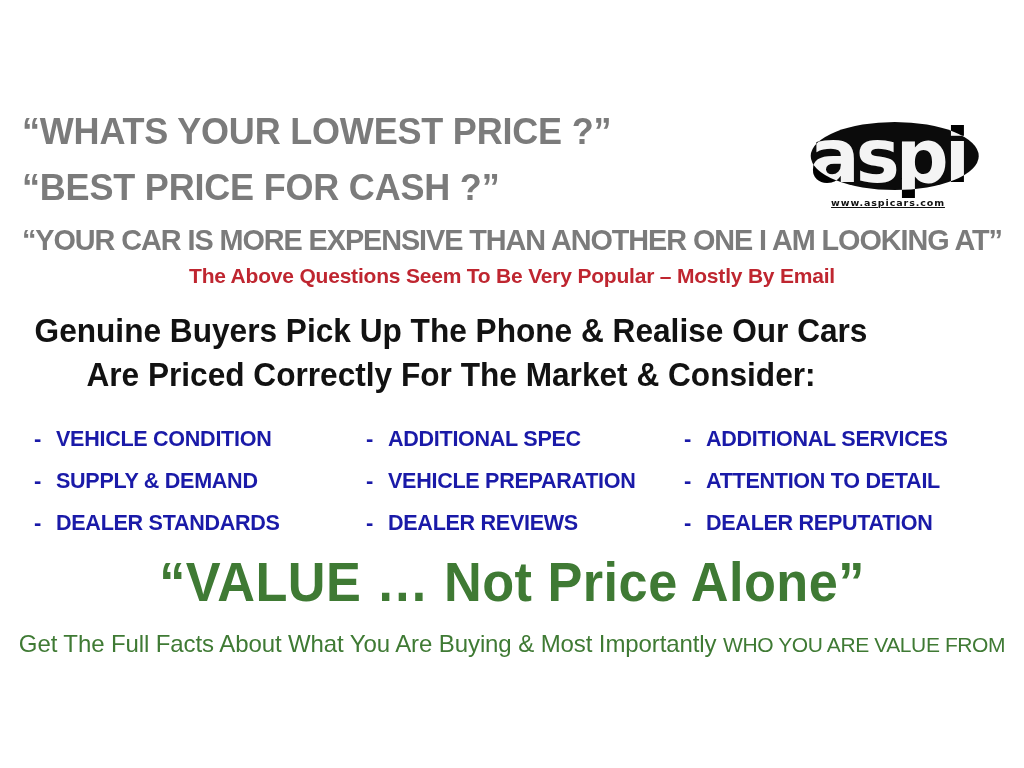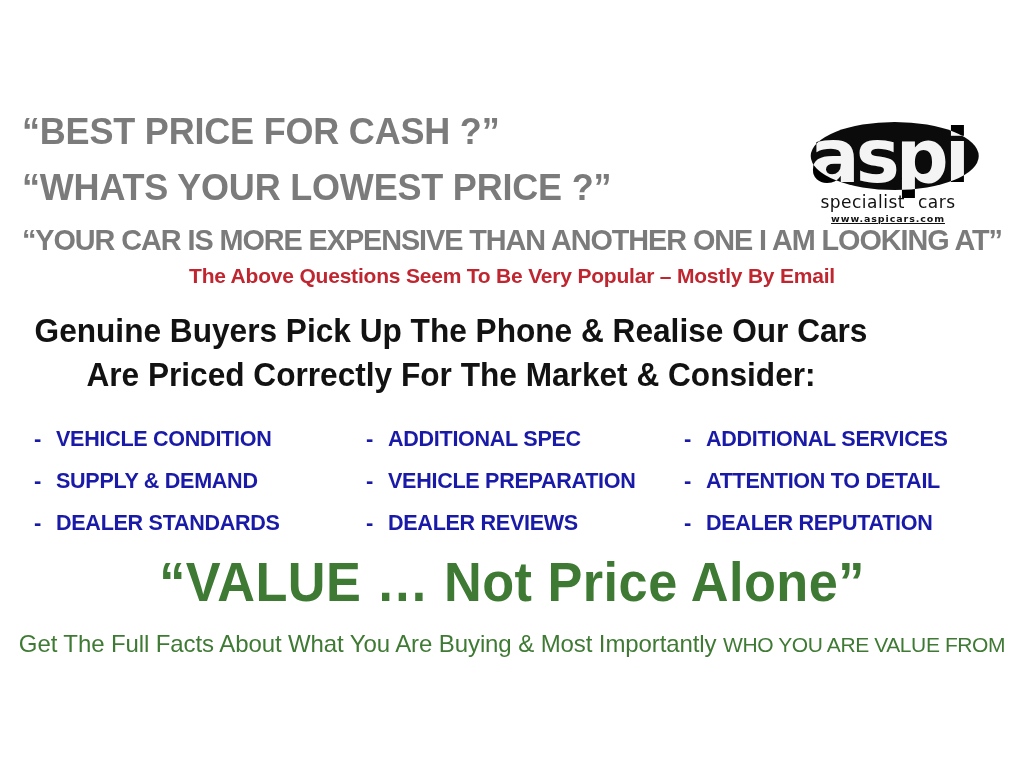--- a/index.html
+++ b/index.html
@@ -221,29 +221,26 @@
 </head>
 <body>
 
 <div class="slide">
 
   <div class="logo">
     <div class="logo-wordmark">
       <span class="logo-ellipse"></span>
       <span class="logo-letters">aspi</span>
     </div>
-    <div class="logo-sub">
-      <span>specialist</span><span class="gap"></span><span>cars</span>
-    </div>
     <div class="logo-url">www.aspicars.com</div>
   </div>
 
   <div class="quotes">
+    <div class="quote-lg">“WHATS YOUR LOWEST PRICE ?”</div>
     <div class="quote-lg">“BEST PRICE FOR CASH ?”</div>
-    <div class="quote-lg">“WHATS YOUR LOWEST PRICE ?”</div>
     <div class="quote-wide">“YOUR CAR IS MORE EXPENSIVE THAN ANOTHER ONE I AM LOOKING AT”</div>
   </div>
 
   <div class="red-line">The Above Questions Seem To Be Very Popular – Mostly By Email</div>
 
   <div class="headline">
     <div class="headline-line">Genuine Buyers Pick Up The Phone &amp; Realise Our Cars</div>
     <div class="headline-line">Are Priced Correctly For The Market &amp; Consider:</div>
   </div>
 

